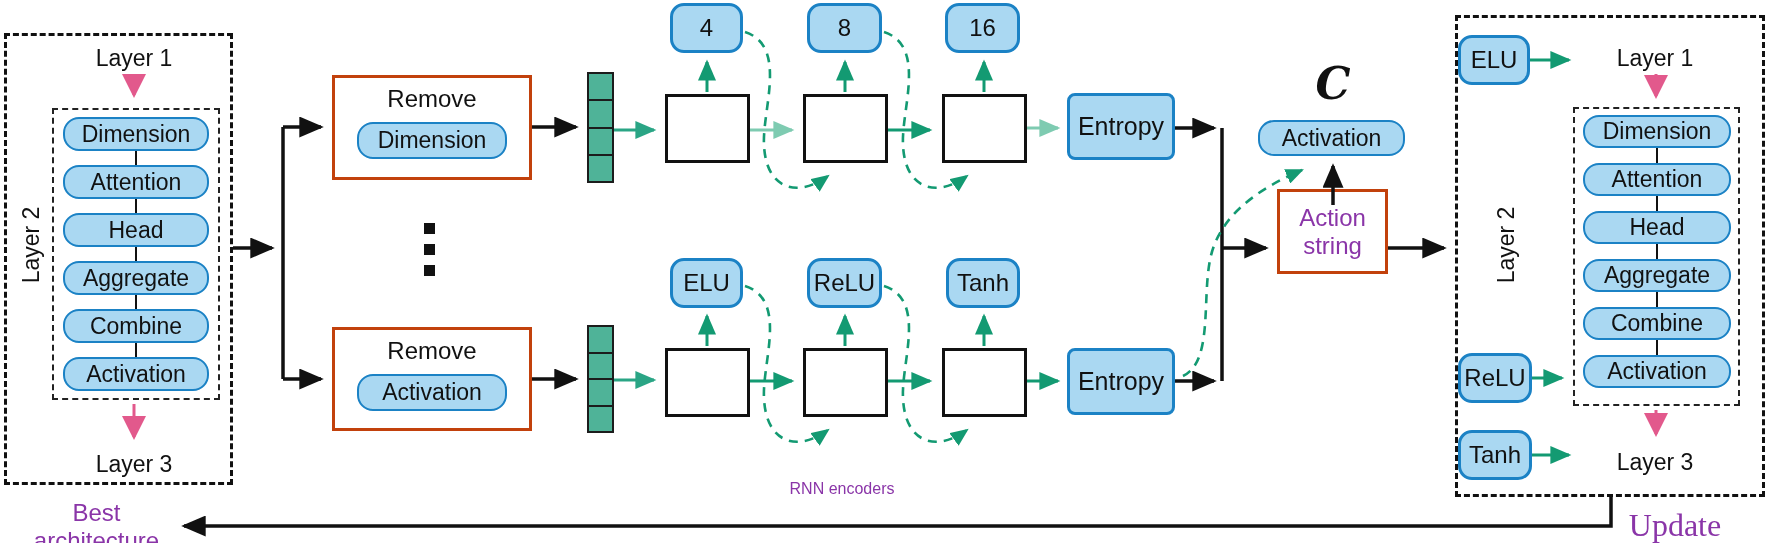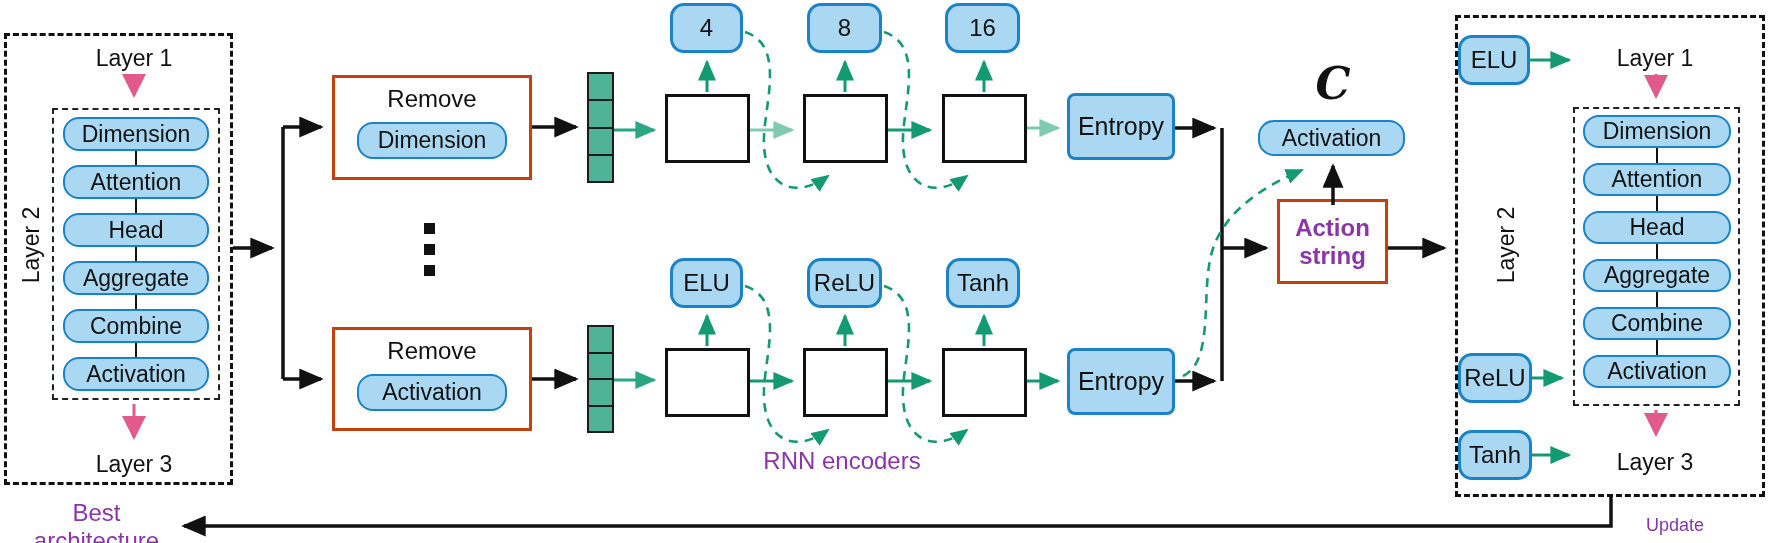--- a/index.html
+++ b/index.html
@@ -96,46 +96,46 @@
     <div class="abs pill pill-sm txt" style="left:945px;top:3px;width:75px;height:50px;">16</div>
     <div class="abs pill pill-entropy txt" style="left:1067px;top:93px;width:108px;height:67px;">Entropy</div>
 
     <div class="abs rnnsq" style="left:665px;top:348px;width:85px;height:69px;"></div>
     <div class="abs rnnsq" style="left:803px;top:348px;width:85px;height:69px;"></div>
     <div class="abs rnnsq" style="left:942px;top:348px;width:85px;height:69px;"></div>
     <div class="abs pill pill-sm txt" style="left:670px;top:258px;width:73px;height:50px;">ELU</div>
     <div class="abs pill pill-sm txt" style="left:807px;top:258px;width:75px;height:50px;">ReLU</div>
     <div class="abs pill pill-sm txt" style="left:946px;top:258px;width:74px;height:50px;">Tanh</div>
     <div class="abs pill pill-entropy txt" style="left:1067px;top:348px;width:108px;height:67px;">Entropy</div>
-    <div class="abs txt purple" style="left:742px;top:447px;width:200px;height:28px;font-size:24px;">RNN encoders</div>
+    <div class="abs txt purple" style="left:742px;top:475px;width:200px;height:28px;font-size:16px;">RNN encoders</div>
 
     <div class="abs txt csym" style="left:1303px;top:58px;width:60px;height:50px;">C</div>
     <div class="abs pill pill-op txt" style="left:1258px;top:120px;width:147px;height:36px;">Activation</div>
-    <div class="abs whitebox guider purple" style="left:1277px;top:199px;width:111px;height:85px;font-weight:bold;">
+    <div class="abs whitebox guider purple" style="left:1277px;top:189px;width:111px;height:85px;">
       <div>Action</div>
       <div>string</div>
     </div>
 
     <div class="abs dashbox" style="left:1455px;top:15px;width:310px;height:482px;"></div>
     <div class="abs pill pill-sm txt" style="left:1458px;top:35px;width:72px;height:50px;">ELU</div>
     <div class="abs txt" style="left:1570px;top:44px;width:170px;height:28px;font-size:23px;">Layer 1</div>
     <div class="abs dotbox" style="left:1573px;top:107px;width:167px;height:299px;"></div>
     <div class="abs txt rot" style="left:1446px;top:232px;width:120px;height:26px;font-size:23px;">Layer 2</div>
 
     <div class="abs pill pill-op txt" style="left:1583px;top:115px;width:148px;height:33px;">Dimension</div>
     <div class="abs pill pill-op txt" style="left:1583px;top:163px;width:148px;height:33px;">Attention</div>
     <div class="abs pill pill-op txt" style="left:1583px;top:211px;width:148px;height:33px;">Head</div>
     <div class="abs pill pill-op txt" style="left:1583px;top:259px;width:148px;height:33px;">Aggregate</div>
     <div class="abs pill pill-op txt" style="left:1583px;top:307px;width:148px;height:33px;">Combine</div>
     <div class="abs pill pill-op txt" style="left:1583px;top:355px;width:148px;height:33px;">Activation</div>
 
     <div class="abs pill pill-sm txt" style="left:1458px;top:353px;width:74px;height:50px;">ReLU</div>
     <div class="abs pill pill-sm txt" style="left:1458px;top:430px;width:74px;height:50px;">Tanh</div>
     <div class="abs txt" style="left:1570px;top:448px;width:170px;height:28px;font-size:23px;">Layer 3</div>
-    <div class="abs txt purple" style="left:1630px;top:511px;width:90px;height:28px;font-size:18px;">Update</div>
+    <div class="abs txt purple" style="left:1630px;top:511px;width:90px;height:28px;font-size:32px;font-family:Liberation Serif, serif;">Update</div>
   </div>
 
   <svg class="layer over" width="1772" height="543">
     <defs>
       <marker id="mb" markerWidth="8" markerHeight="6" refX="6.2" refY="3" orient="auto" markerUnits="strokeWidth">
         <path d="M0,0 L7,3 L0,6 Z" fill="#111"></path>
       </marker>
       <marker id="mgd" markerWidth="8" markerHeight="6" refX="6.2" refY="3" orient="auto" markerUnits="strokeWidth">
         <path d="M0,0 L7,3 L0,6 Z" fill="#139a72"></path>
       </marker>

